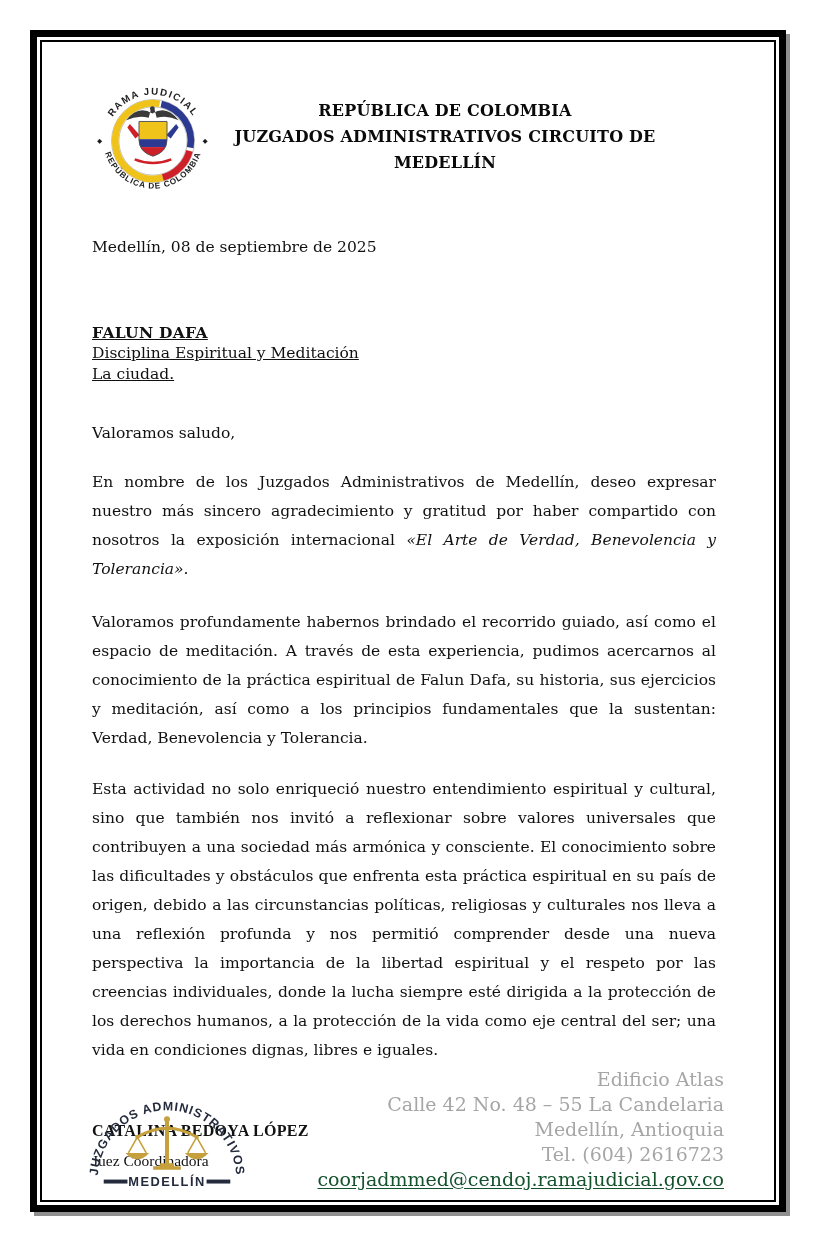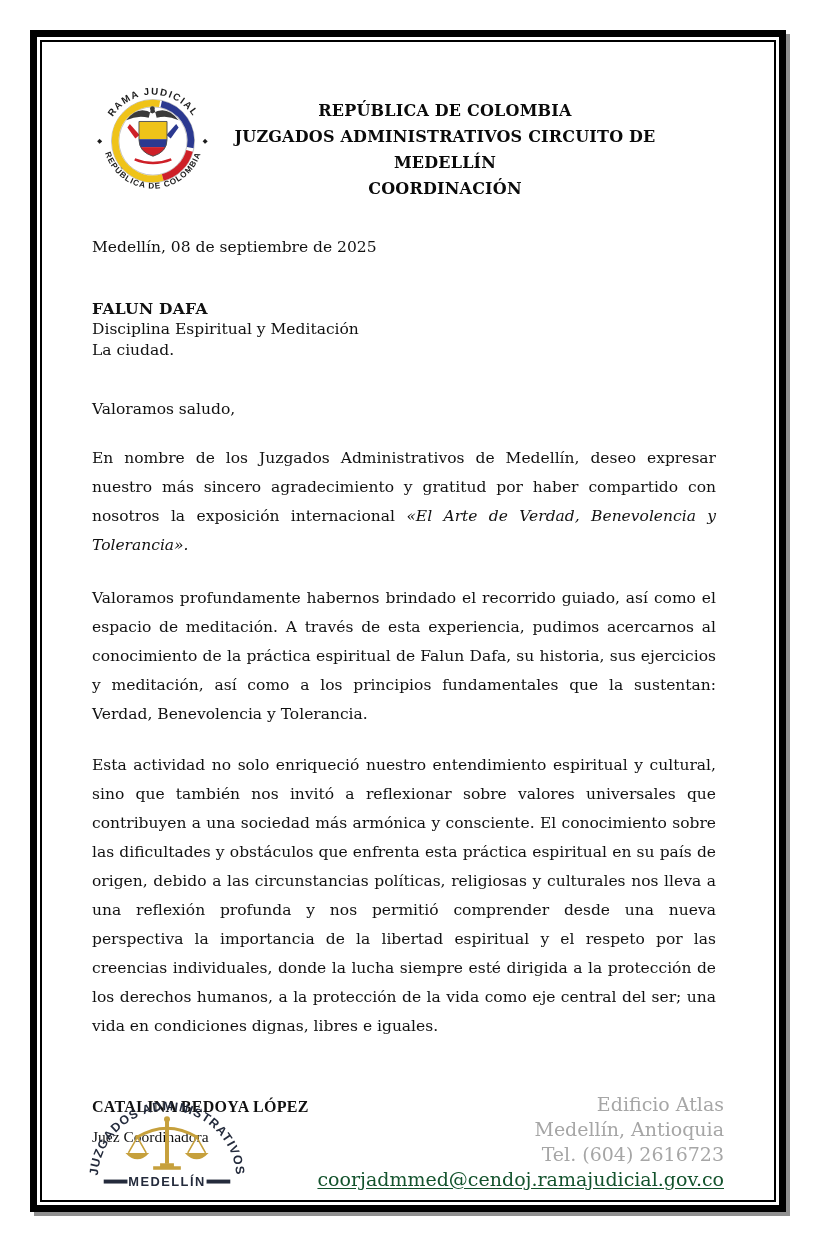--- a/index.html
+++ b/index.html
@@ -27,21 +27,21 @@
   .letterhead { display:flex; align-items:flex-start; }
   .seal-wrap { width:130px; flex:0 0 130px; }
   .seal-wrap svg { display:block; }
   .title-block {
     flex:1; text-align:center; margin-right:48px; margin-top:18px;
     font-weight:bold; font-size:16px; line-height:26px;
     letter-spacing:0.2px; color:#0a0a0a;
   }
   
   .date-line { margin-top:34px; font-size:15.5px; line-height:22px; }
-  .recipient { margin-top:40px; font-size:15.5px; line-height:21px; }
+  .recipient { margin-top:64px; font-size:15.5px; line-height:21px;text-decoration:underline; }
   .recipient .name { font-weight:bold; letter-spacing:0.3px; }
   .salutation { margin-top:38px; font-size:15.5px; line-height:21px; }
   .para {
     margin-top:24px; font-size:15.5px; line-height:29px;
     text-align:justify; text-justify:inter-word;
   }
   .para.first { }
   .para.third { margin-top:22px; }
   .closing { margin-top:16px; font-size:15.5px; line-height:29px; }
   .italic { font-style:italic; }
@@ -111,21 +111,20 @@
             <rect x="77" y="97" width="46" height="13" fill="#2B3990"></rect>
             <rect x="77" y="110" width="46" height="18" fill="#CE2028"></rect>
           </g>
           <path d="M77 68 h46 v30 q0 20 -23 27 q-23 -7 -23 -27 z" fill="none" stroke="#4a4a4a" stroke-width="1.5"></path>
           <path d="M70 130 Q100 142 130 130" stroke="#CE2028" stroke-width="4" fill="none"></path>
         </svg>
       </div>
       <div class="title-block">
         <div>REPÚBLICA DE COLOMBIA</div>
         <div>JUZGADOS ADMINISTRATIVOS CIRCUITO DE MEDELLÍN</div>
-        <div>COORDINACIÓN</div>
       </div>
     </div>
 
     <p class="date-line">Medellín, 08 de septiembre de 2025</p>
 
     <div class="recipient">
       <div class="name">FALUN DAFA</div>
       <div>Disciplina Espiritual y Meditación</div>
       <div>La ciudad.</div>
     </div>
@@ -168,20 +167,21 @@
             <path d="M108 61 Q120 74 132 61 Z" stroke="none"></path>
           </g>
 
           <rect x="26" y="88" width="24" height="4" fill="#242B3C"></rect>
           <text class="arc-label" x="90" y="94" font-size="13" font-weight="bold" fill="#242B3C" letter-spacing="1.5" text-anchor="middle">MEDELLÍN</text>
           <rect x="130" y="88" width="24" height="4" fill="#242B3C"></rect>
         </svg>
       </div>
       <div class="footer-address">
         <div>Edificio Atlas</div>
+        <div>Calle 42 No. 48 – 55 La Candelaria</div>
         <div>Medellín, Antioquia</div>
         <div>Tel. (604) 2616723</div>
         <a class="email-link">coorjadmmed@cendoj.ramajudicial.gov.co</a>
       </div>
     </div>
 
   </div>
 </div>
 
 </body></html>

